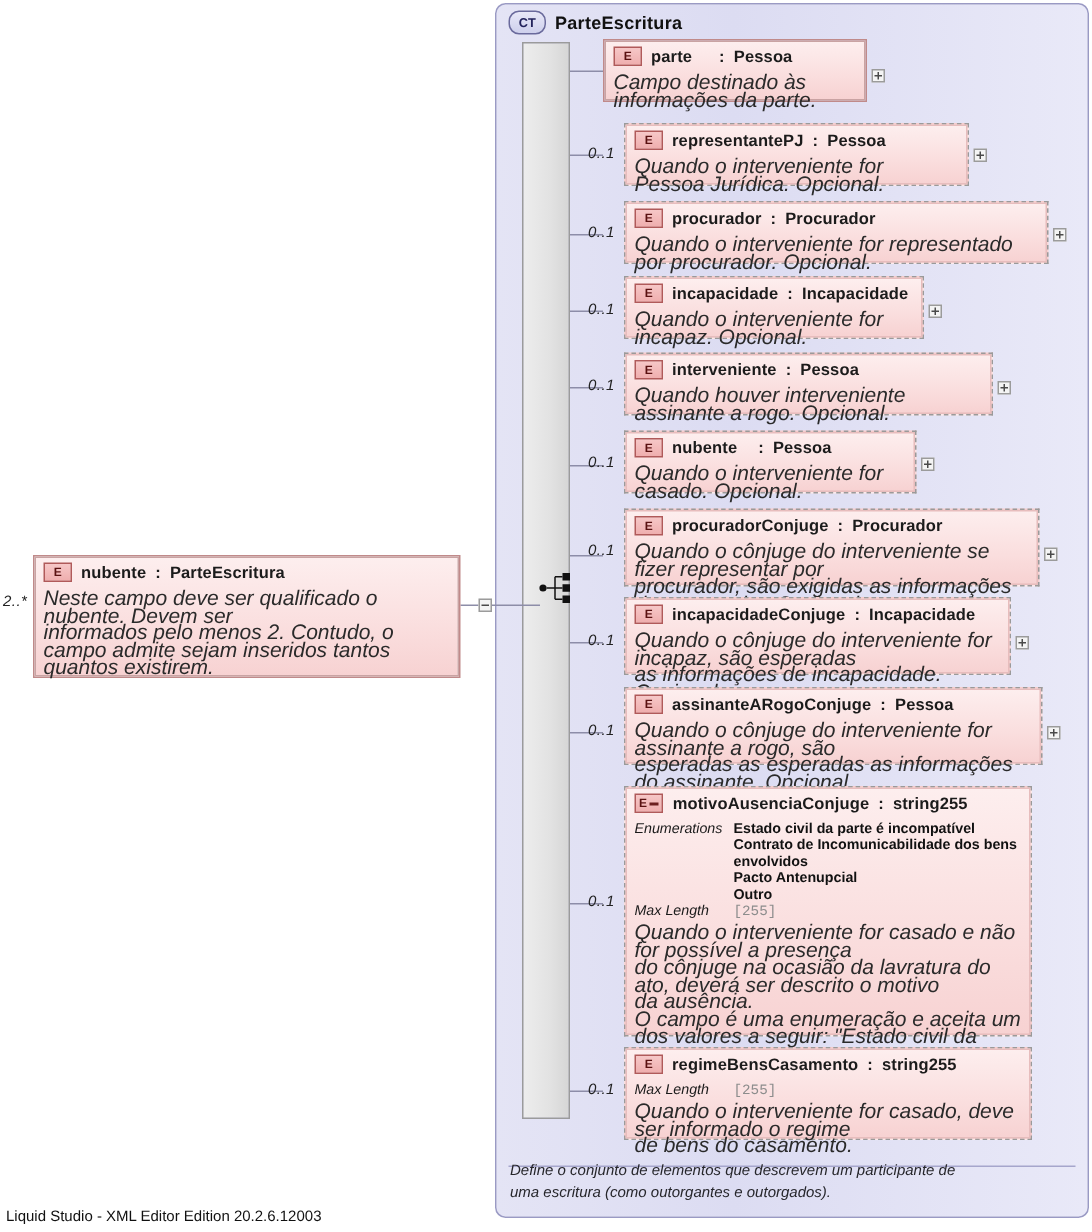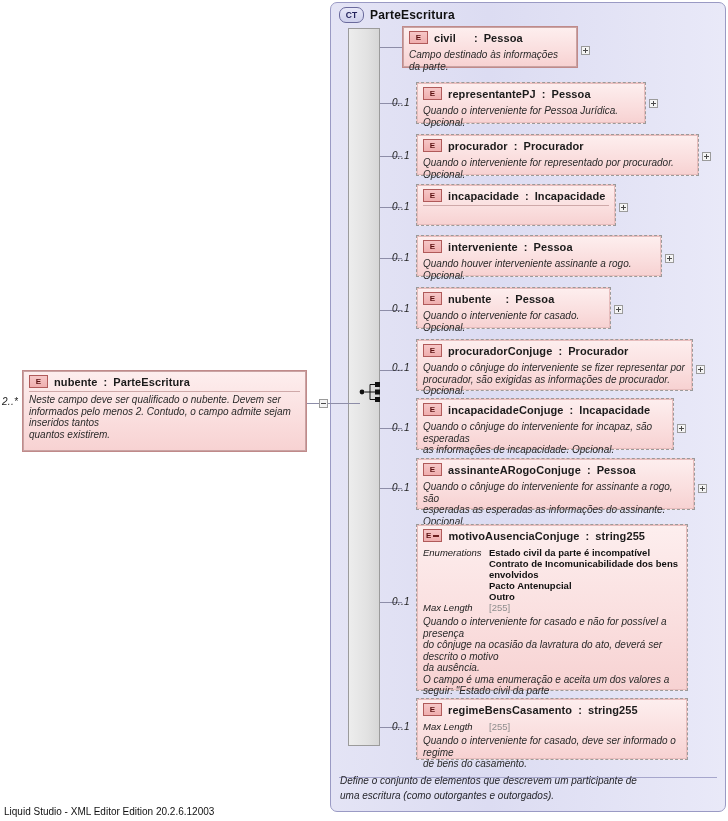--- a/index.html
+++ b/index.html
@@ -53,36 +53,36 @@
   .e-badge.enum::after{
     content:"";
     display:inline-block;
     width:6px;height:2px;
     background:#6d2020;
     margin-left:2px;
   }
   .node-sep{height:1px;background:#cfa9a9;margin:0 5px;}
   .node-desc{
     font-style:italic;
-    font-size:10px;
+    font-size:14px;
     color:#2a2a2a;
     padding:2px 5px 3px 5px;
     line-height:11.5px;
     white-space:pre-line;
   }
   .facets{
     padding:2px 5px 1px 5px;
     font-size:9.5px;
     color:#1a1a1a;
     line-height:11px;
   }
   .facet-row{display:flex;align-items:flex-start;}
   .facet-label{font-style:italic;width:66px;flex:0 0 66px;color:#1a1a1a;font-size:9.5px;}
   .facet-vals{font-weight:bold;font-size:9.5px;color:#111;line-height:11px;white-space:pre-line;}
-  .facet-vals.plain{font-weight:normal;color:#8d8d8d;}
+  .facet-vals.plain{font-weight:normal;color:#8d8d8d;font-family:Liberation Mono, monospace;}
 
   
   .card{
     position:absolute;
     font-style:italic;
     font-size:10px;
     color:#222;
     letter-spacing:.3px;
   }
 
@@ -208,21 +208,21 @@
 informados pelo menos 2. Contudo, o campo admite sejam inseridos tantos
 quantos existirem.</div>
     </div>
   </div>
   <div class="card" style="left:2px;top:396px;">2..*</div>
 
   <div class="node required" style="left:402px;top:26px;width:176px;height:42px;">
     <div class="inner">
       <div class="node-title">
         <span class="e-badge">E</span>
-        <span>civil</span>
+        <span>parte</span>
         <span style="margin-left:12px">:</span>
         <span>Pessoa</span>
       </div>
       <div class="node-sep"></div>
       <div class="node-desc">Campo destinado às informações da parte.</div>
     </div>
   </div>
   <div class="expander plus" style="left:581px;top:46px;"></div>
 
   <div class="node optional" style="left:416px;top:82px;width:230px;height:42px;">
@@ -257,20 +257,21 @@
 
   <div class="node optional" style="left:416px;top:184px;width:200px;height:42px;">
     <div class="inner">
       <div class="node-title">
         <span class="e-badge">E</span>
         <span>incapacidade</span>
         <span>:</span>
         <span>Incapacidade</span>
       </div>
       <div class="node-sep"></div>
+      <div class="node-desc">Quando o interveniente for incapaz. Opcional.</div>
     </div>
   </div>
   <div class="card" style="left:392px;top:201px;">0..1</div>
   <div class="expander plus" style="left:619px;top:203px;"></div>
 
   <div class="node optional" style="left:416px;top:235px;width:246px;height:42px;">
     <div class="inner">
       <div class="node-title">
         <span class="e-badge">E</span>
         <span>interveniente</span>

